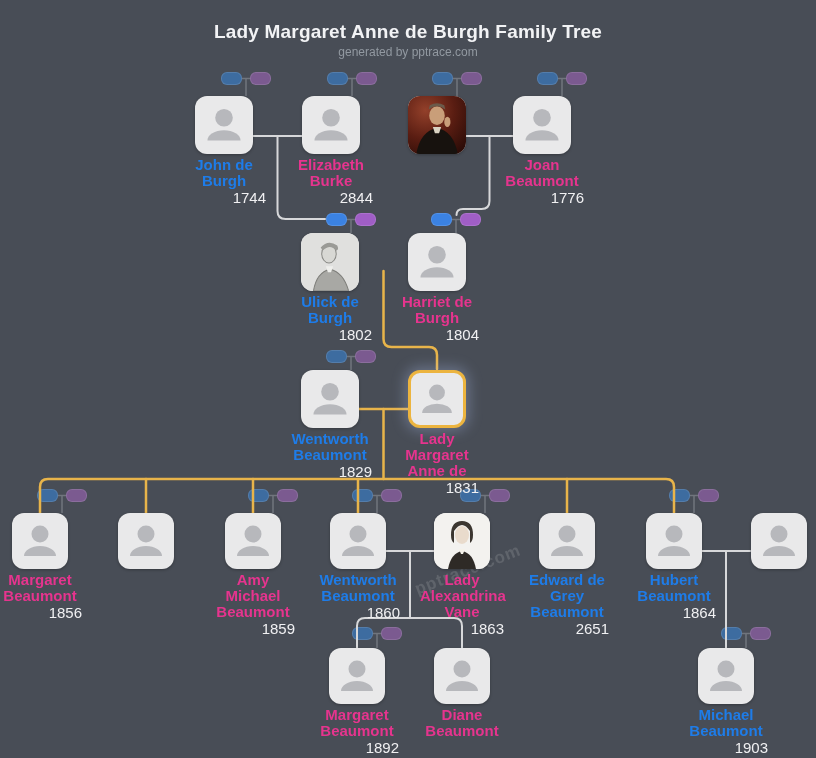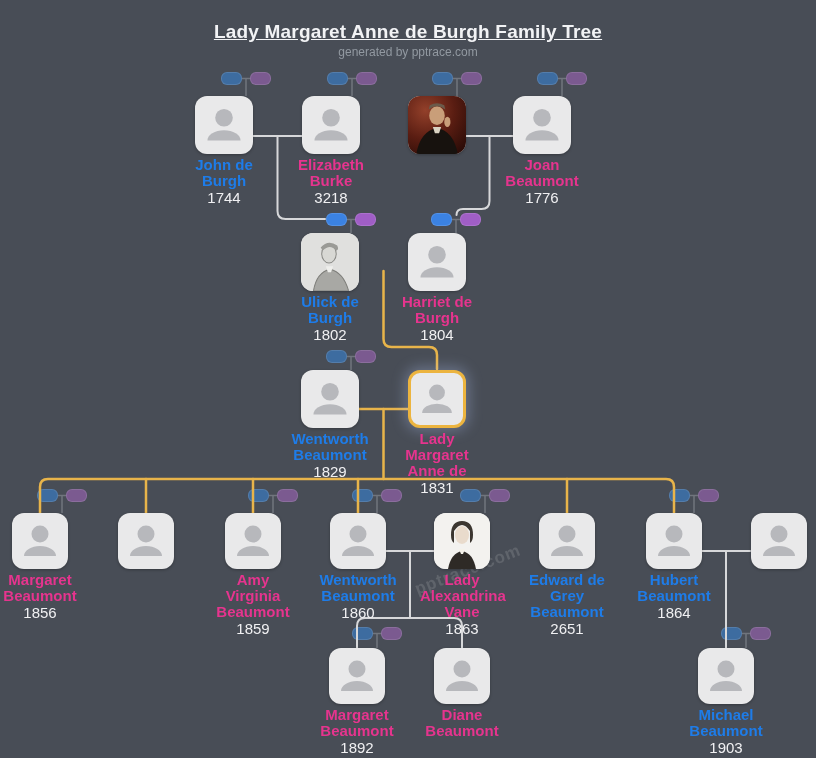--- a/index.html
+++ b/index.html
@@ -1,38 +1,38 @@
 <!DOCTYPE html>
 <html><head>
 <meta charset="utf-8">
 <style>
   html,body{margin:0;padding:0;background:#484d56;}
   #stage{position:relative;width:816px;height:758px;background:#484d56;overflow:hidden;
          font-family:"Liberation Sans",sans-serif;}
   .layer{position:absolute;left:0;top:0;width:816px;height:758px;pointer-events:none;}
 
   #title{position:absolute;left:0;top:21px;width:816px;text-align:center;
-         font-size:19px;font-weight:600;color:#f2f3f5;letter-spacing:.2px;text-decoration:underline;}
+         font-size:19px;font-weight:600;color:#f2f3f5;letter-spacing:.2px;}
   #subtitle{position:absolute;left:0;top:45px;width:816px;text-align:center;
          font-size:12px;color:#9299a1;}
   #watermark{position:absolute;left:368px;top:560px;width:200px;text-align:center;
          font-size:17px;font-weight:bold;color:rgba(255,255,255,0.13);
          transform:rotate(-21deg);letter-spacing:1px;}
 
   .card{position:absolute;width:58px;height:58px;border-radius:12px;background:#e9e9ea;
         box-shadow:0 1px 3px rgba(0,0,0,.28);overflow:hidden;box-sizing:border-box;}
   .card.sm{width:56px;height:56px;}
   .card.hl{border:3px solid #ecb43f;box-shadow:0 0 14px 3px rgba(185,205,255,.30);}
   .card svg{display:block;width:100%;height:100%;}
 
   .plabel{position:absolute;width:84px;text-align:center;}
   .pname{font-size:15px;line-height:16px;font-weight:bold;display:block;}
   .pname.male{color:#1e7ce8;}
   .pname.female{color:#e6348e;}
-  .pyear{font-size:15px;line-height:17px;color:#f0f0f2;display:block;}
+  .pyear{font-size:15px;line-height:17px;color:#f0f0f2;display:block;text-align:right;}
 
   .pills{position:absolute;display:flex;}
   .pill{width:21px;height:13px;border-radius:6px;box-shadow:0 0 0 1px rgba(255,255,255,.12) inset;}
   .pill.father{background:#3d6ca0;margin-right:8px;}
   .pill.mother{background:#7b5a90;}
   .pills.bright .pill.father{background:#3b82e2;}
   .pills.bright .pill.mother{background:#a05ec6;}
 </style>
 </head>
 <body>
@@ -278,21 +278,21 @@
         <path d="M12 43 a16 10 0 0 1 32 0 z" fill="#b7b8bc"></path>
       </svg>
   </div>
 
   <div class="plabel" style="left:182px;top:157px">
       <span class="pname male">John de Burgh</span>
       <span class="pyear">1744</span>
     </div>
   <div class="plabel" style="left:289px;top:157px">
       <span class="pname female">Elizabeth Burke</span>
-      <span class="pyear">3218</span>
+      <span class="pyear">2844</span>
     </div>
   <div class="plabel" style="left:500px;top:157px">
       <span class="pname female">Joan Beaumont</span>
       <span class="pyear">1776</span>
     </div>
 
   <div class="plabel" style="left:288px;top:294px">
       <span class="pname male">Ulick de Burgh</span>
       <span class="pyear">1802</span>
     </div>
@@ -308,21 +308,21 @@
   <div class="plabel" style="left:395px;top:431px">
       <span class="pname female">Lady Margaret Anne de</span>
       <span class="pyear">1831</span>
     </div>
 
   <div class="plabel" style="left:-2px;top:572px">
       <span class="pname female">Margaret Beaumont</span>
       <span class="pyear">1856</span>
     </div>
   <div class="plabel" style="left:211px;top:572px">
-      <span class="pname female">Amy Virginia Beaumont</span>
+      <span class="pname female">Amy Michael Beaumont</span>
       <span class="pyear">1859</span>
     </div>
   <div class="plabel" style="left:316px;top:572px">
       <span class="pname male">Wentworth Beaumont</span>
       <span class="pyear">1860</span>
     </div>
   <div class="plabel" style="left:420px;top:572px">
       <span class="pname female">Lady Alexandrina Vane</span>
       <span class="pyear">1863</span>
     </div>

